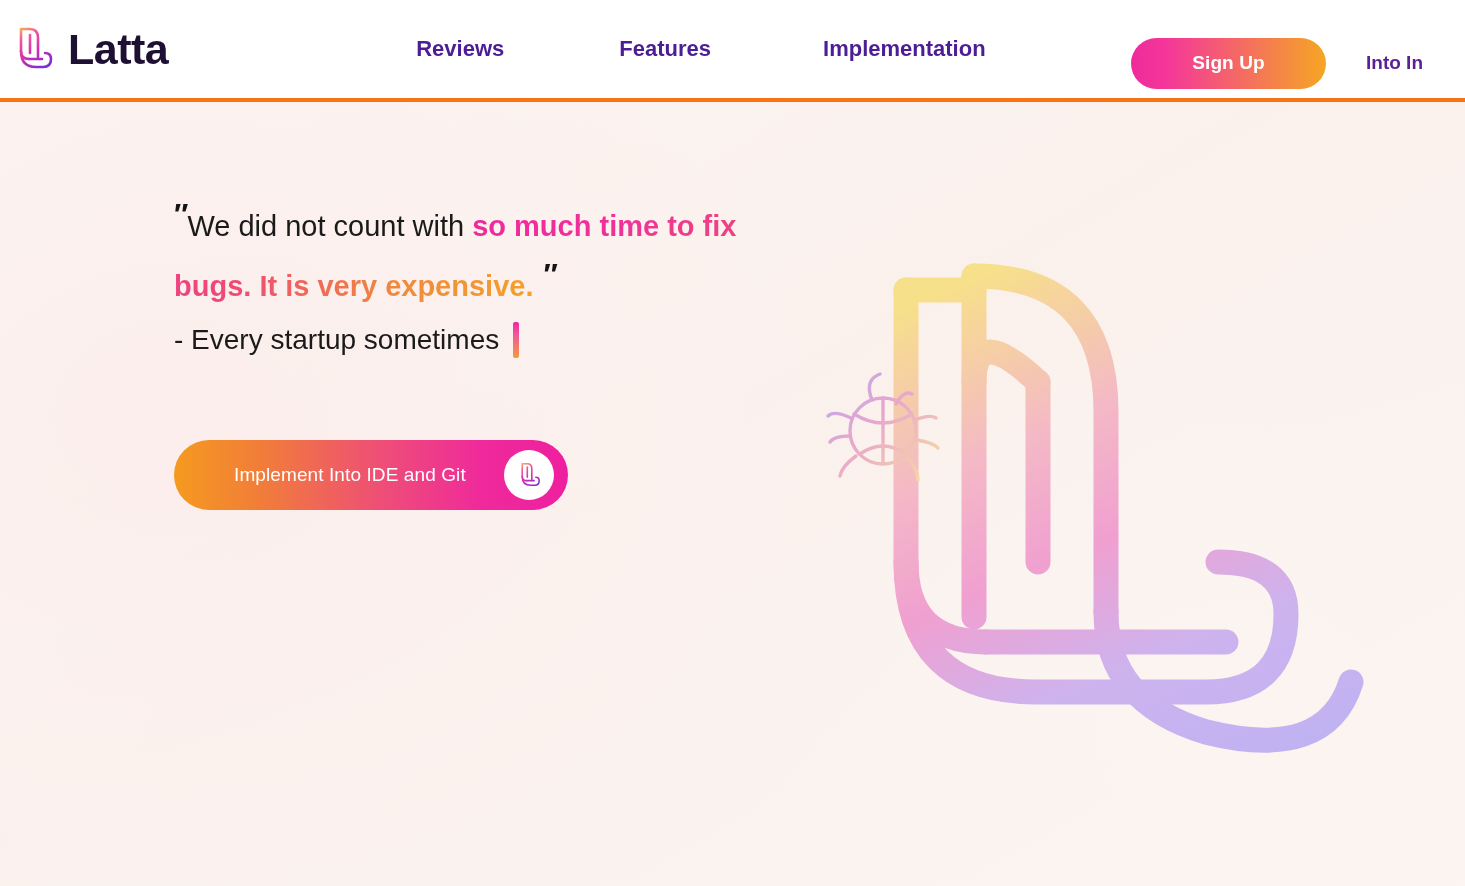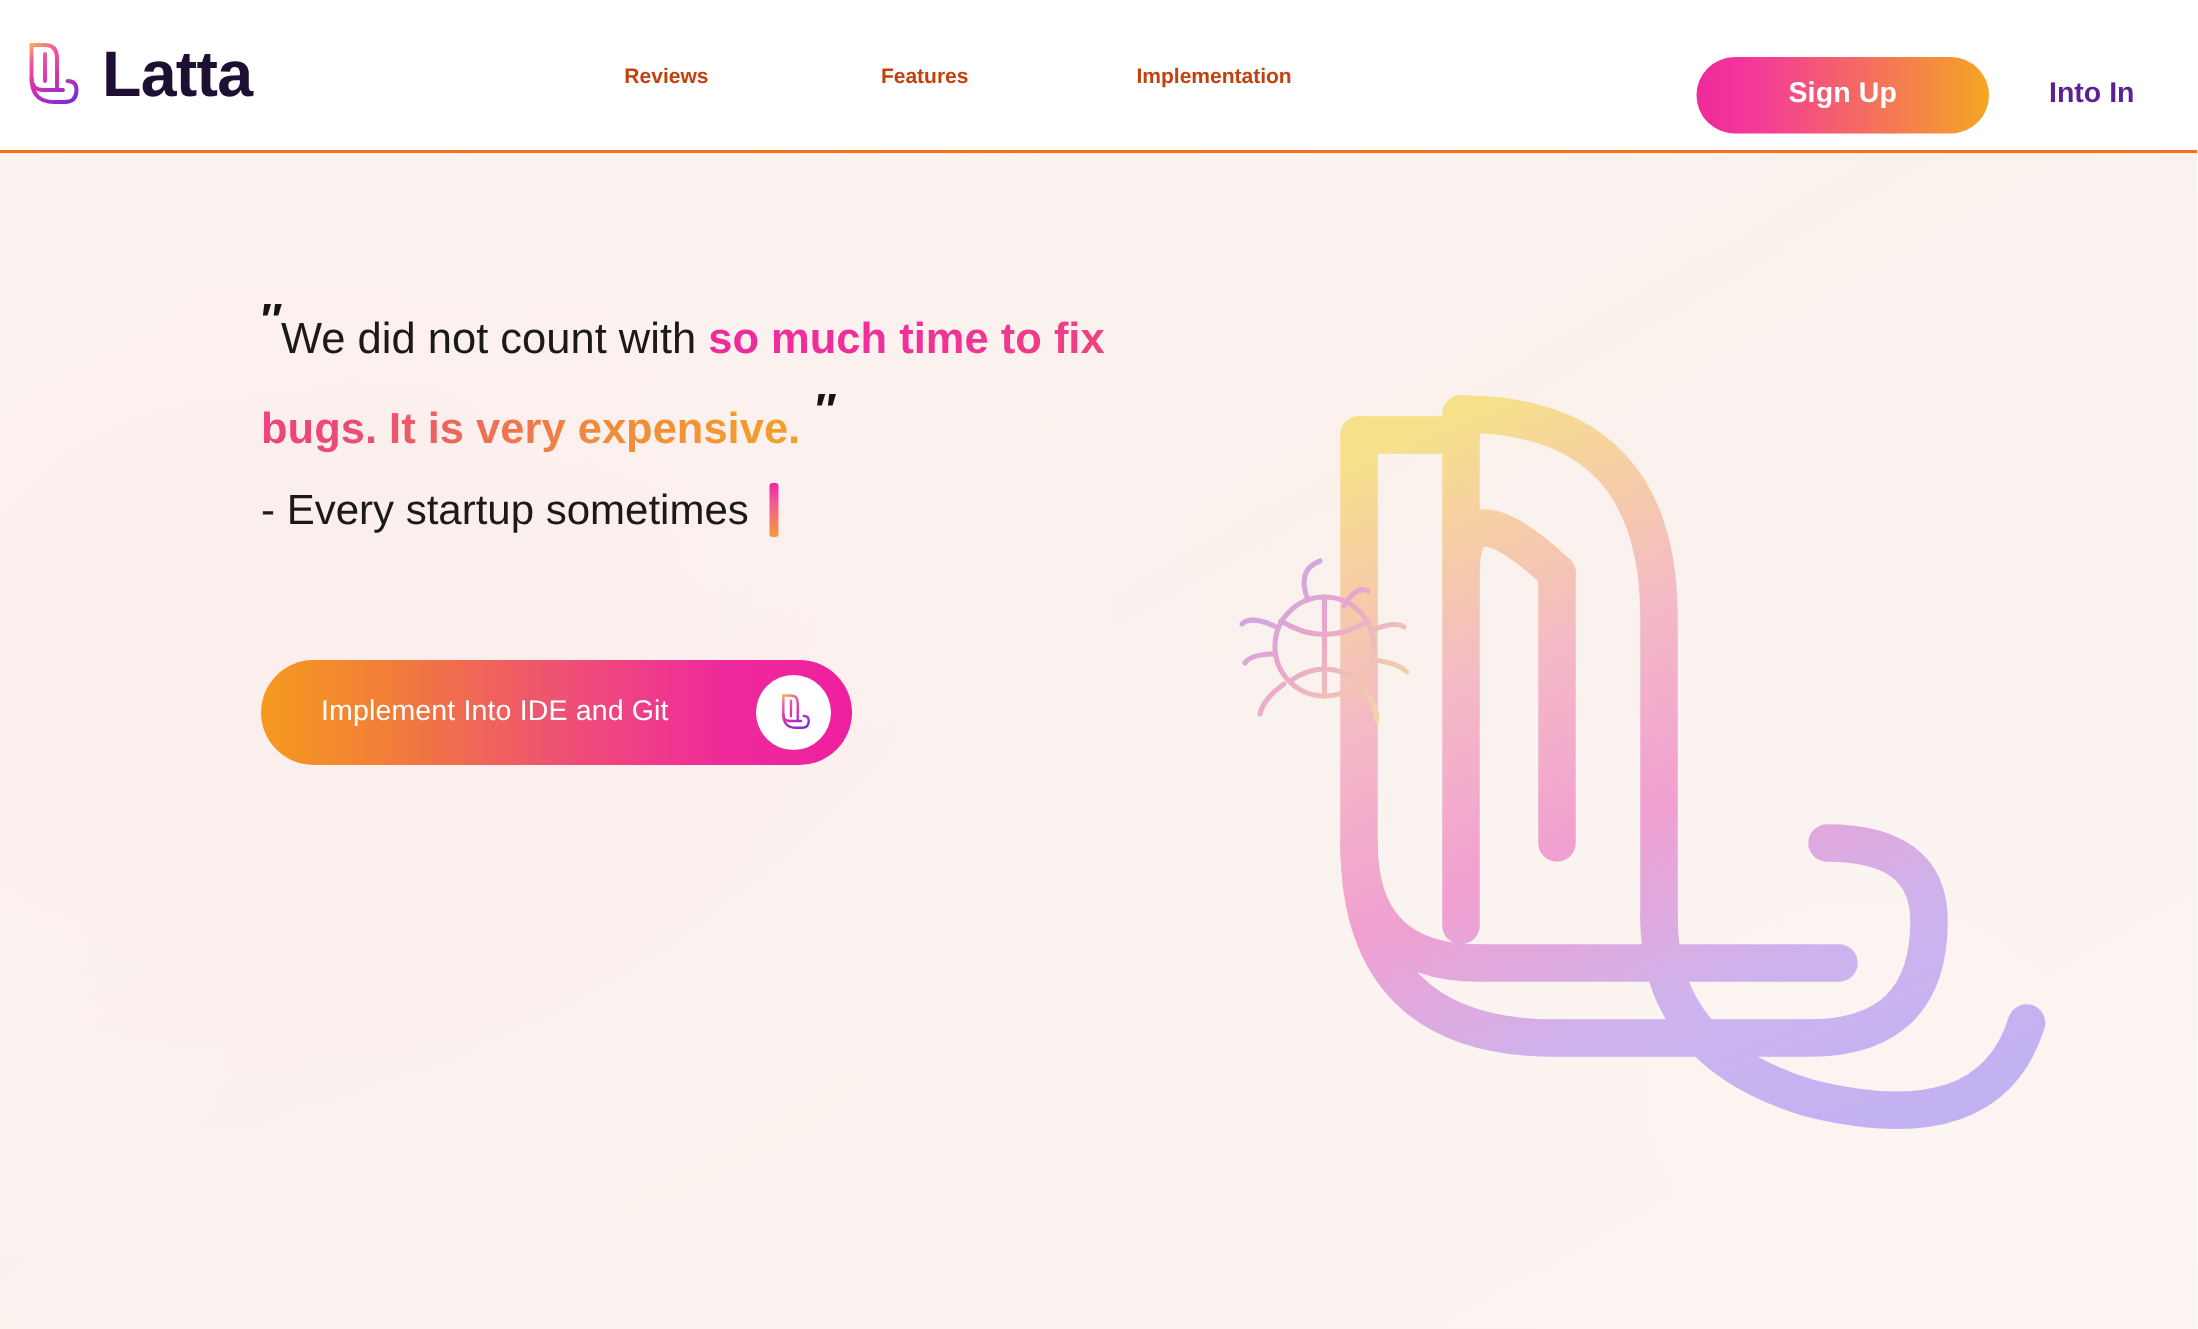--- a/index.html
+++ b/index.html
@@ -9,21 +9,21 @@
     overflow:hidden;
     font-family:"Liberation Sans", sans-serif;
     background:#ffffff;
   }
 
   
   .header {
     position:relative;
     height:102px;
     background:#ffffff;
-    border-bottom:2px solid #f97316;
+    border-bottom:4px solid #f97316;
     display:flex;
     align-items:center;
     z-index:30;
   }
   .brand {
     display:flex;
     align-items:center;
     gap:12px;
     margin-left:10px;
     cursor:pointer;
@@ -38,23 +38,23 @@
     font-family:"Liberation Sans", sans-serif;
   }
 
   .nav {
     display:flex;
     align-items:center;
     margin-left:248px;
     gap:0;
   }
   .nav-link {
-    font-size:14px;
-    font-weight:700;
-    color:#c2410c;
+    font-size:22px;
+    font-weight:700;
+    color:#4c1d95;
     text-decoration:none;
     white-space:nowrap;
     cursor:pointer;
   }
   .nav-link.n1 { margin-right:115px; }
   .nav-link.n2 { margin-right:112px; }
 
   .header-right {
     position:absolute;
     right:0;
@@ -203,21 +203,21 @@
     height:70px;
     border:none;
     border-radius:36px;
     background:linear-gradient(90deg,#f59a1f 0%, #f17d39 22%, #ee4f76 52%, #ef2a9b 78%, #ee1f9f 100%);
     cursor:pointer;
     display:flex;
     align-items:center;
     padding:0;
   }
   .cta-label {
-    margin-left:40px;
+    margin-left:60px;
     color:#ffffff;
     font-size:19px;
     font-weight:400;
     font-family:"Liberation Sans", sans-serif;
     letter-spacing:0.1px;
     white-space:nowrap;
   }
   .cta-badge {
     position:absolute;
     right:14px;

